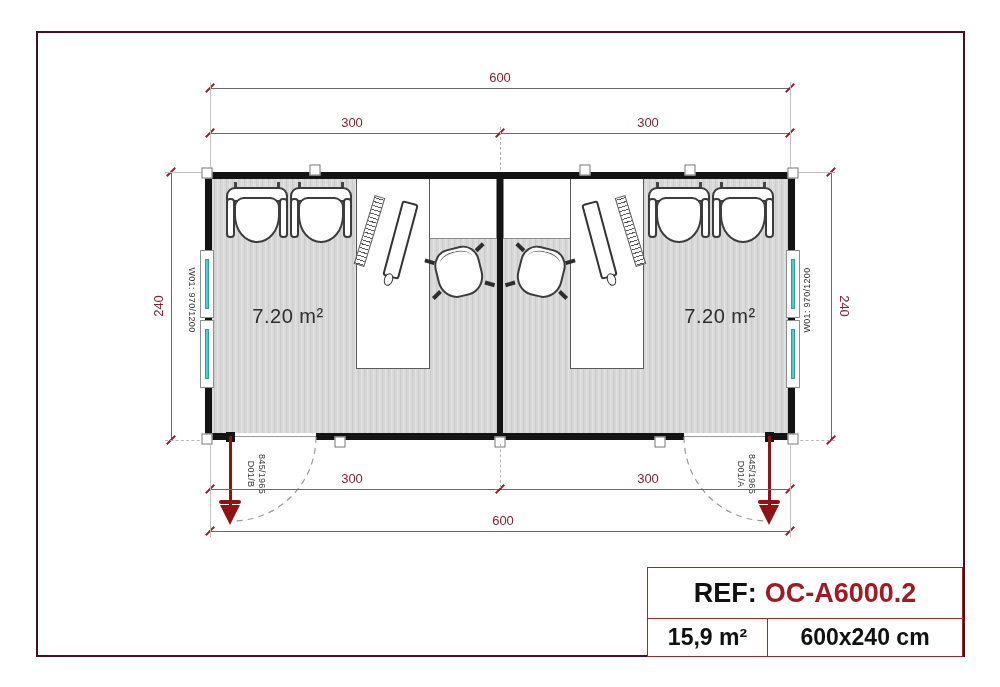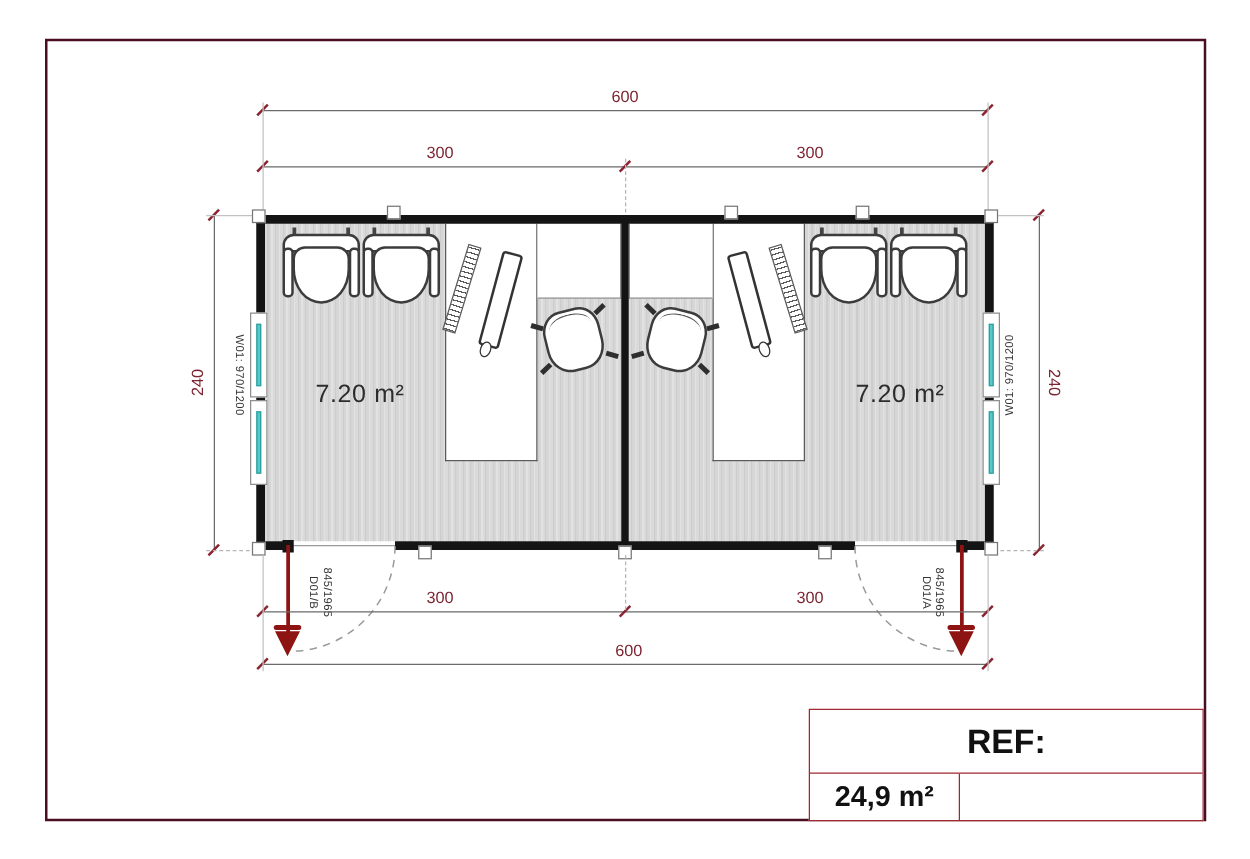--- a/index.html
+++ b/index.html
@@ -288,19 +288,21 @@
   <div class="dim-label" style="left:503px;top:520px;">600</div>
 
   <div class="ext v" style="left:210px;top:444px;height:93px;"></div>
   <div class="ext v" style="left:790px;top:444px;height:93px;"></div>
   <div class="ext v dash" style="left:500px;top:444px;height:44px;"></div>
 
 
   <div class="refbox">
     <div class="ref-row1">
       <span>REF:</span>
+      <span class="code">OC-A6000.2</span>
     </div>
     <div class="ref-row2">
-      <div class="ref-cell area">24,9 m²</div>
+      <div class="ref-cell area">15,9 m²</div>
+      <div class="ref-cell size">600x240 cm</div>
     </div>
   </div>
 
 </div>
 
 </body></html>

